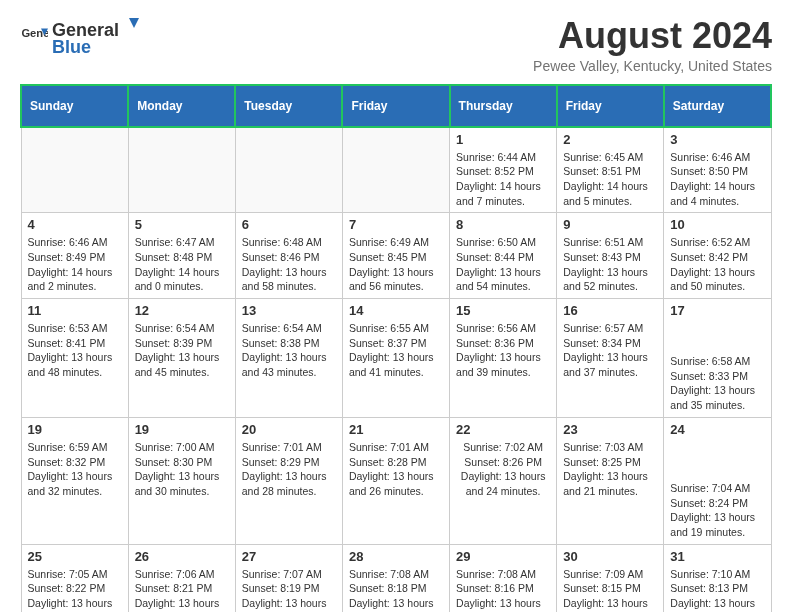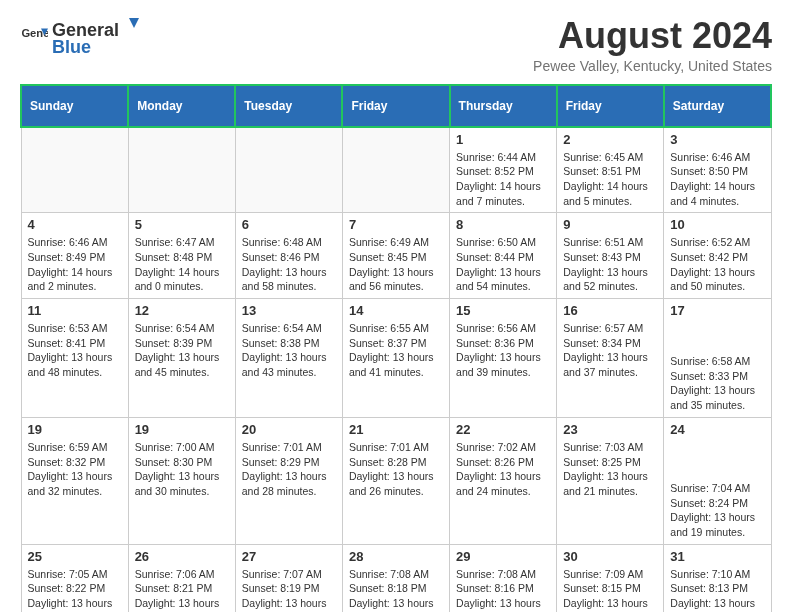--- a/index.html
+++ b/index.html
@@ -259,21 +259,21 @@
 Daylight: 13 hours and 28 minutes.</div>
         </td>
         <td>
           <div class="day-number">21</div>
           <div class="day-info" style="white-space: pre-line;">Sunrise: 7:01 AM
 Sunset: 8:28 PM
 Daylight: 13 hours and 26 minutes.</div>
         </td>
         <td>
           <div class="day-number">22</div>
-          <div class="day-info" style="white-space: pre-line;">Sunrise: 7:02 AM
+          <div class="day-info" style="white-space: pre-line; text-align: center;">Sunrise: 7:02 AM
 Sunset: 8:26 PM
 Daylight: 13 hours and 24 minutes.</div>
         </td>
         <td>
           <div class="day-number">23</div>
           <div class="day-info" style="white-space: pre-line;">Sunrise: 7:03 AM
 Sunset: 8:25 PM
 Daylight: 13 hours and 21 minutes.</div>
         </td>
         <td>

